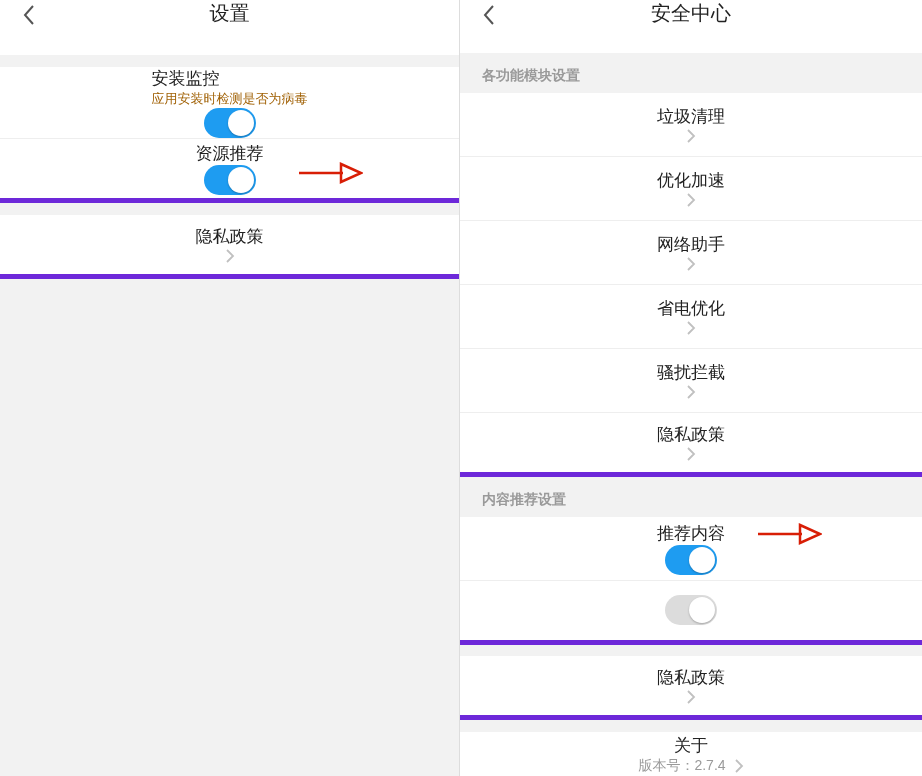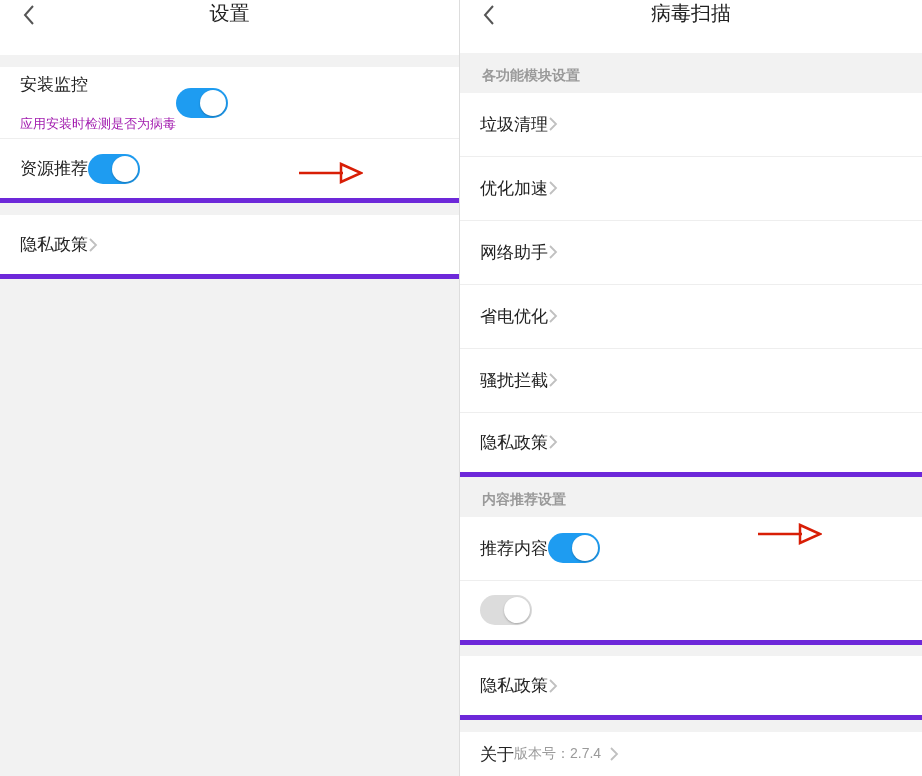--- a/index.html
+++ b/index.html
@@ -10,27 +10,28 @@
   .pane-right { width: 462px; }
 
   .topbar { height: 55px; background: #fff; display: flex; align-items: flex-start; position: relative; padding: 0 14px; }
   .back-btn { width: 30px; height: 30px; display: flex; align-items: center; justify-content: center; color: #555; }
   .title { position: absolute; left: 50%; transform: translateX(-50%); font-size: 20px; color: #222; font-weight: 400; }
 
   .section-header { font-size: 14px; color: #9a9a9a; padding: 14px 22px 8px; font-weight: bold; }
 
   .group { background: #fff; }
   .row {
-    display: flex; align-items: center; justify-content: flex-start;
+    display: flex; align-items: center; justify-content: center;
     padding: 0 20px; min-height: 64px; border-bottom: 1px solid #eee;
     background: #fff;
+    flex-direction: column;
   }
   .row:last-child { border-bottom: 5px solid #6d28d9; }
   .row-label { font-size: 17px; color: #222; }
-  .row-sub { font-size: 13px; color: #a21caf; margin-top: 19px; }
+  .row-sub { font-size: 13px; color: #a16207; margin-top: 0; }
   .row-right { display: flex; align-items: center; gap: 8px; }
   .row-left { display: flex; flex-direction: column; justify-content: center; }
   .version { font-size: 14px; color: #9a9a9a; }
 
   .chevron { color: #c0c0c0; display: inline-flex; }
 
   .gap { height: 12px; background: #f2f2f2; }
   .fill { flex: 1; background: #f2f2f2; }
 
   
@@ -105,21 +106,21 @@
   </div>
 </div>
 
 <div class="pane pane-right">
   <div class="topbar">
     <div class="back-btn">
       <svg width="14" height="22" viewBox="0 0 14 22">
           <polyline points="11,2 3,11 11,20" fill="none" stroke="#555" stroke-width="2"></polyline>
         </svg>
     </div>
-    <div class="title">病毒扫描</div>
+    <div class="title">安全中心</div>
   </div>
 
   <div class="section-header">各功能模块设置</div>
 
   <div class="group">
     <div class="row">
       <span class="row-label">垃圾清理</span>
       <span class="chevron">
           <svg width="10" height="16" viewBox="0 0 10 16">
             <polyline points="2,2 8,8 2,14" fill="none" stroke="#c0c0c0" stroke-width="1.8"></polyline>

